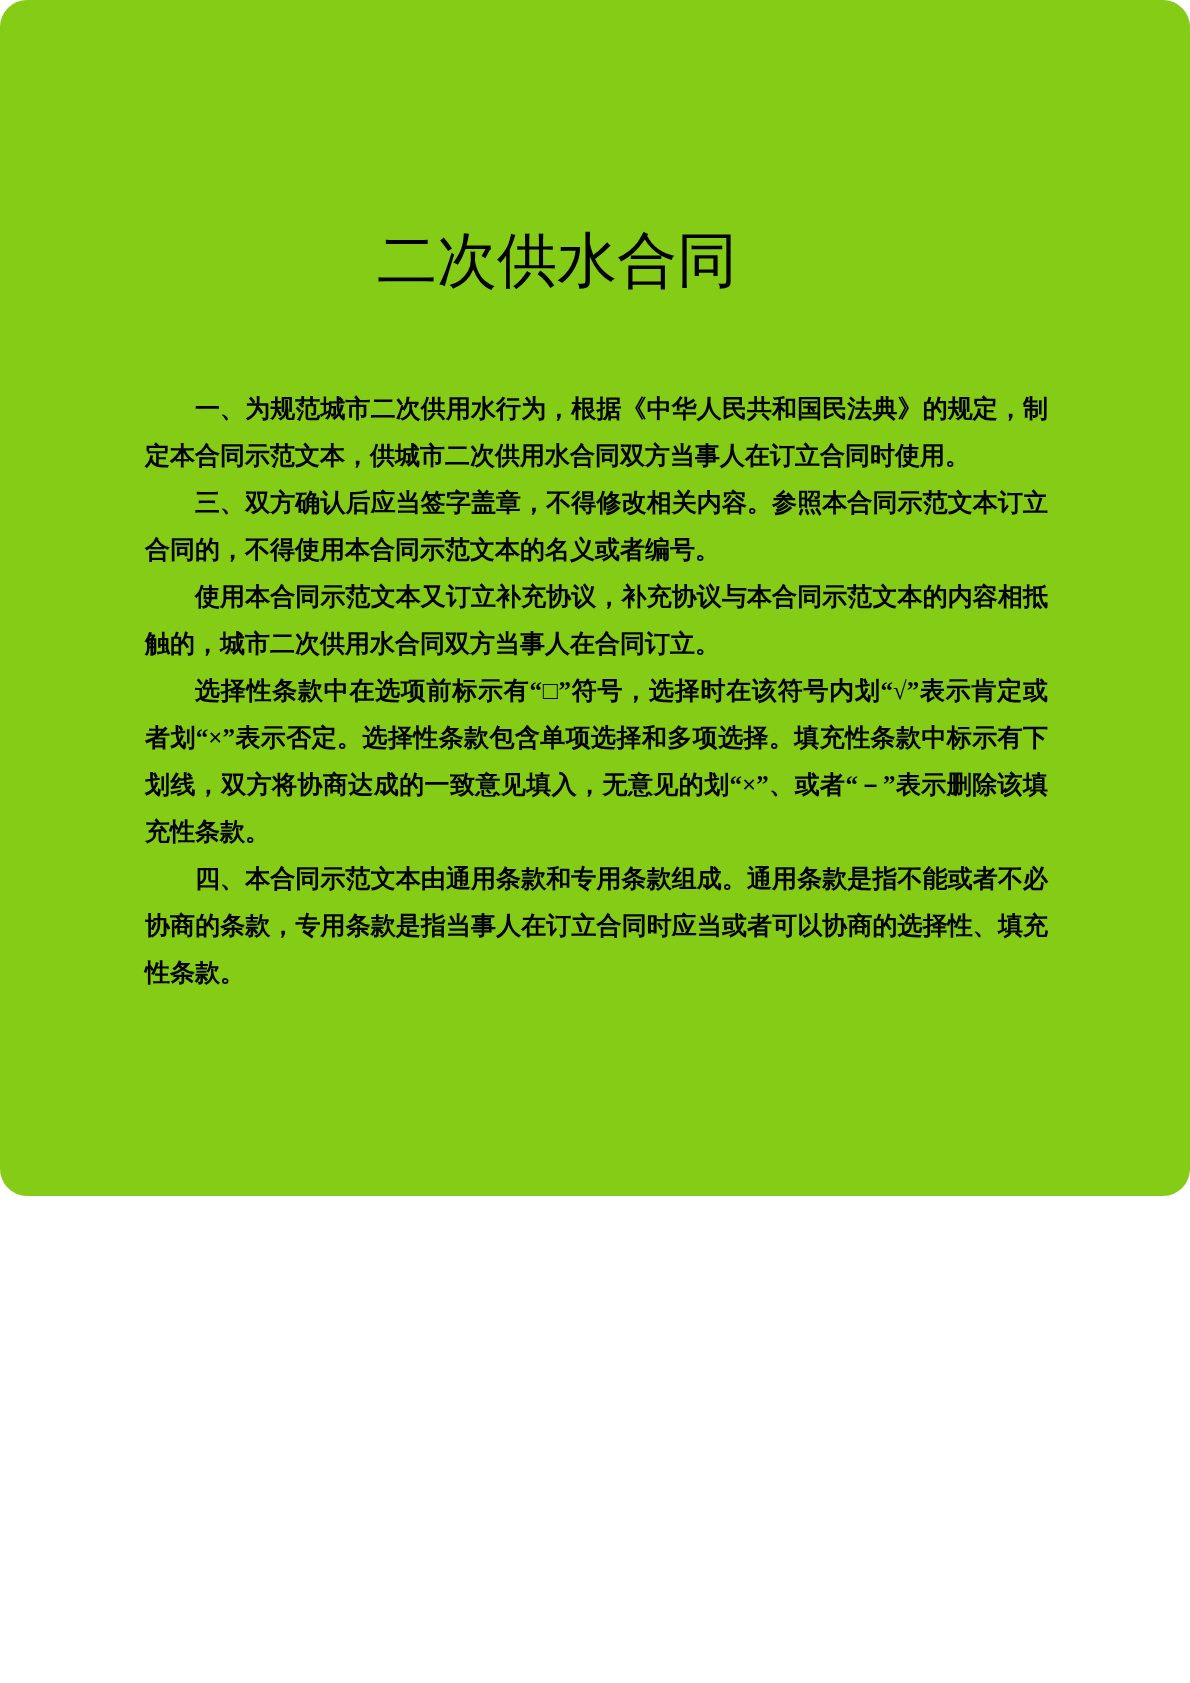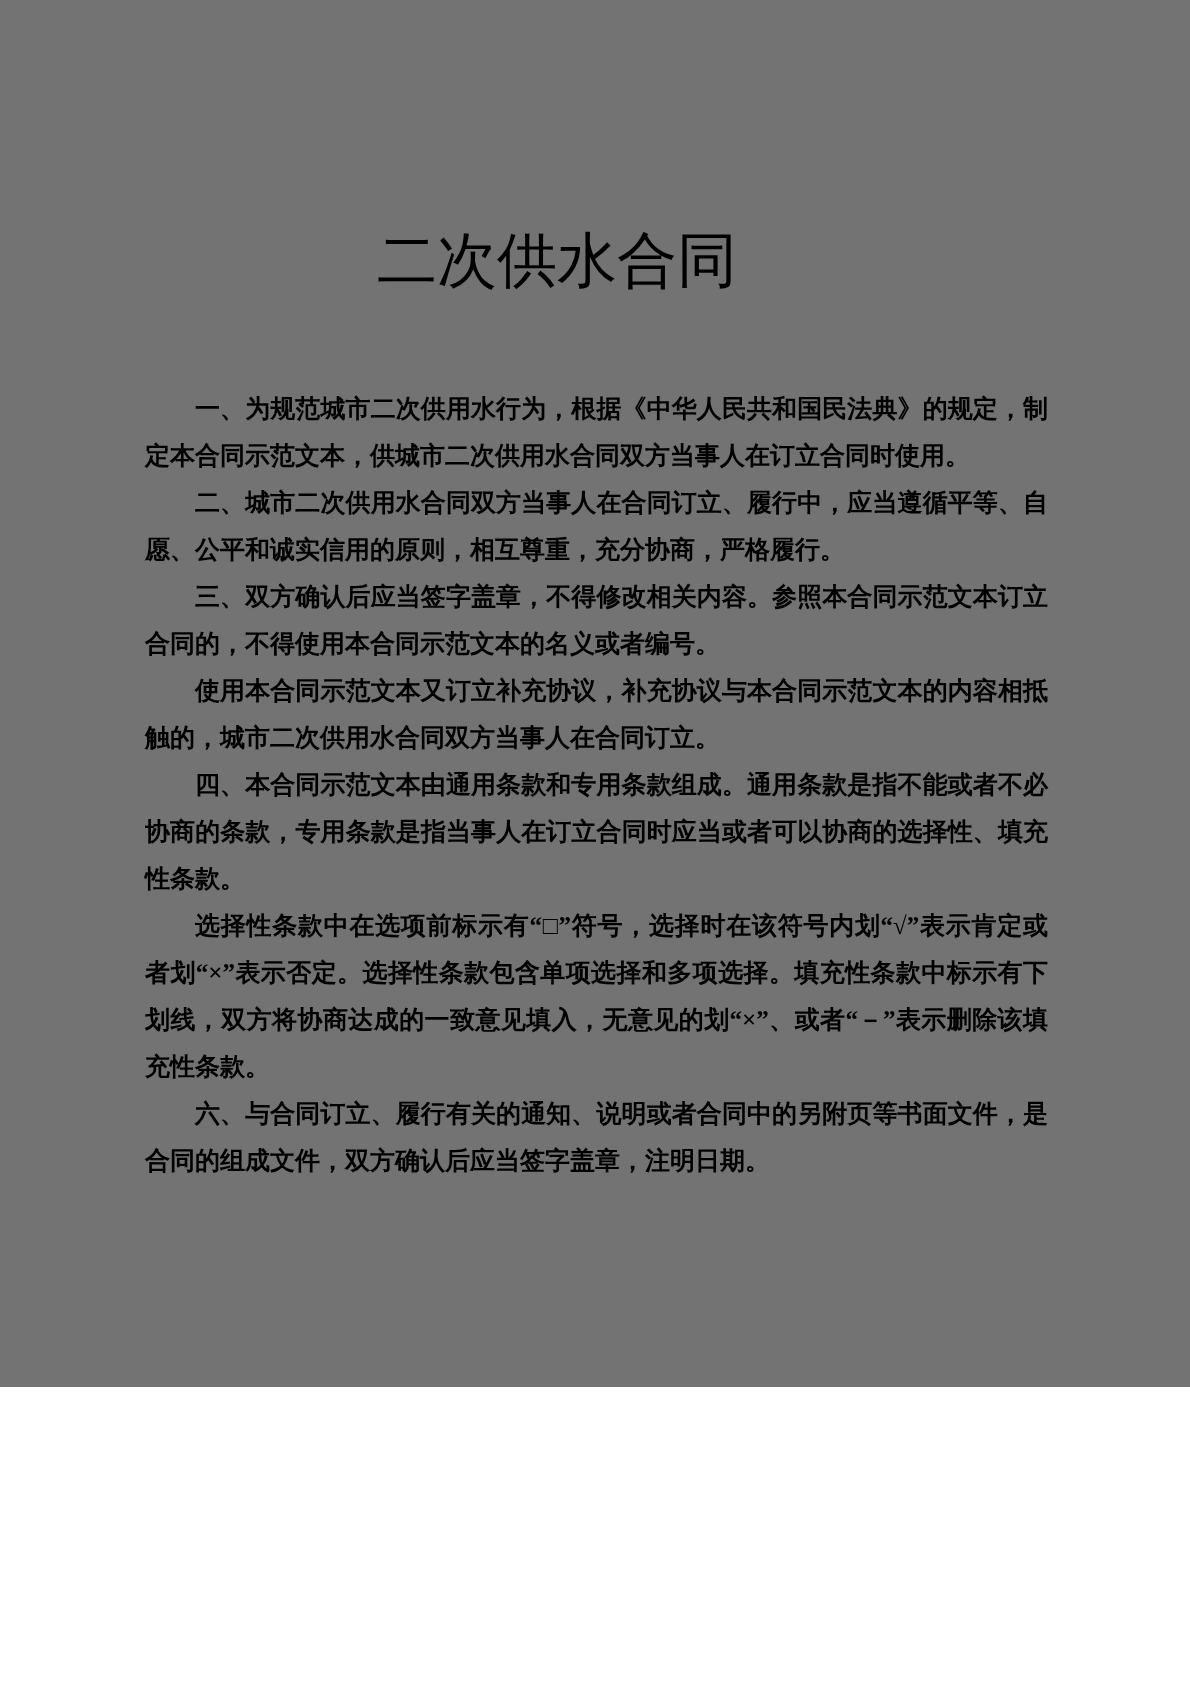--- a/index.html
+++ b/index.html
@@ -4,23 +4,24 @@
 <style>
   * { margin: 0; padding: 0; box-sizing: border-box; }
   html, body {
     background: #ffffff;
     font-family: "Liberation Serif", "DejaVu Serif", serif;
     color: #000000;
   }
   .page {
     position: relative;
     width: 1190px;
-    height: 1387px;
-    background: #737373;
+    height: 1196px;
+    background: #84cc16;
     overflow: hidden;
+    border-radius: 27px;
   }
   .doc-title {
     margin-top: 225px;
     margin-right: 76px;   
     text-align: center;
     font-size: 60px;
     font-weight: 400;
     line-height: 72px;
     letter-spacing: 0px;
     white-space: nowrap;
@@ -49,23 +50,21 @@
 </style>
 </head>
 <body>
 
 <div class="page">
 
   <h1 class="doc-title">二次供水合同</h1>
 
   <div class="doc-body">
     <p>一、为规范城市二次供用水行为，根据《中华人民共和国民法典》的规定，制定本合同示范文本，供城市二次供用水合同双方当事人在订立合同时使用。</p>
-    <p>二、城市二次供用水合同双方当事人在合同订立、履行中，应当遵循平等、自愿、公平和诚实信用的原则，相互尊重，充分协商，严格履行。</p>
     <p>三、双方确认后应当签字盖章，不得修改相关内容。参照本合同示范文本订立合同的，不得使用本合同示范文本的名义或者编号。</p>
     <p>使用本合同示范文本又订立补充协议，补充协议与本合同示范文本的内容相抵触的，城市二次供用水合同双方当事人在合同订立。</p>
+    <p>选择性条款中在选项前标示有“□”符号，选择时在该符号内划“√”表示肯定或者划“×”表示否定。选择性条款包含单项选择和多项选择。填充性条款中标示有下划线，双方将协商达成的一致意见填入，无意见的划“×”、或者“－”表示删除该填充性条款。</p>
     <p>四、本合同示范文本由通用条款和专用条款组成。通用条款是指不能或者不必协商的条款，专用条款是指当事人在订立合同时应当或者可以协商的选择性、填充性条款。</p>
-    <p>选择性条款中在选项前标示有“□”符号，选择时在该符号内划“√”表示肯定或者划“×”表示否定。选择性条款包含单项选择和多项选择。填充性条款中标示有下划线，双方将协商达成的一致意见填入，无意见的划“×”、或者“－”表示删除该填充性条款。</p>
-    <p>六、与合同订立、履行有关的通知、说明或者合同中的另附页等书面文件，是合同的组成文件，双方确认后应当签字盖章，注明日期。</p>
   </div>
 
   <div class="page-number">1</div>
 
 </div>
 
 </body></html>

